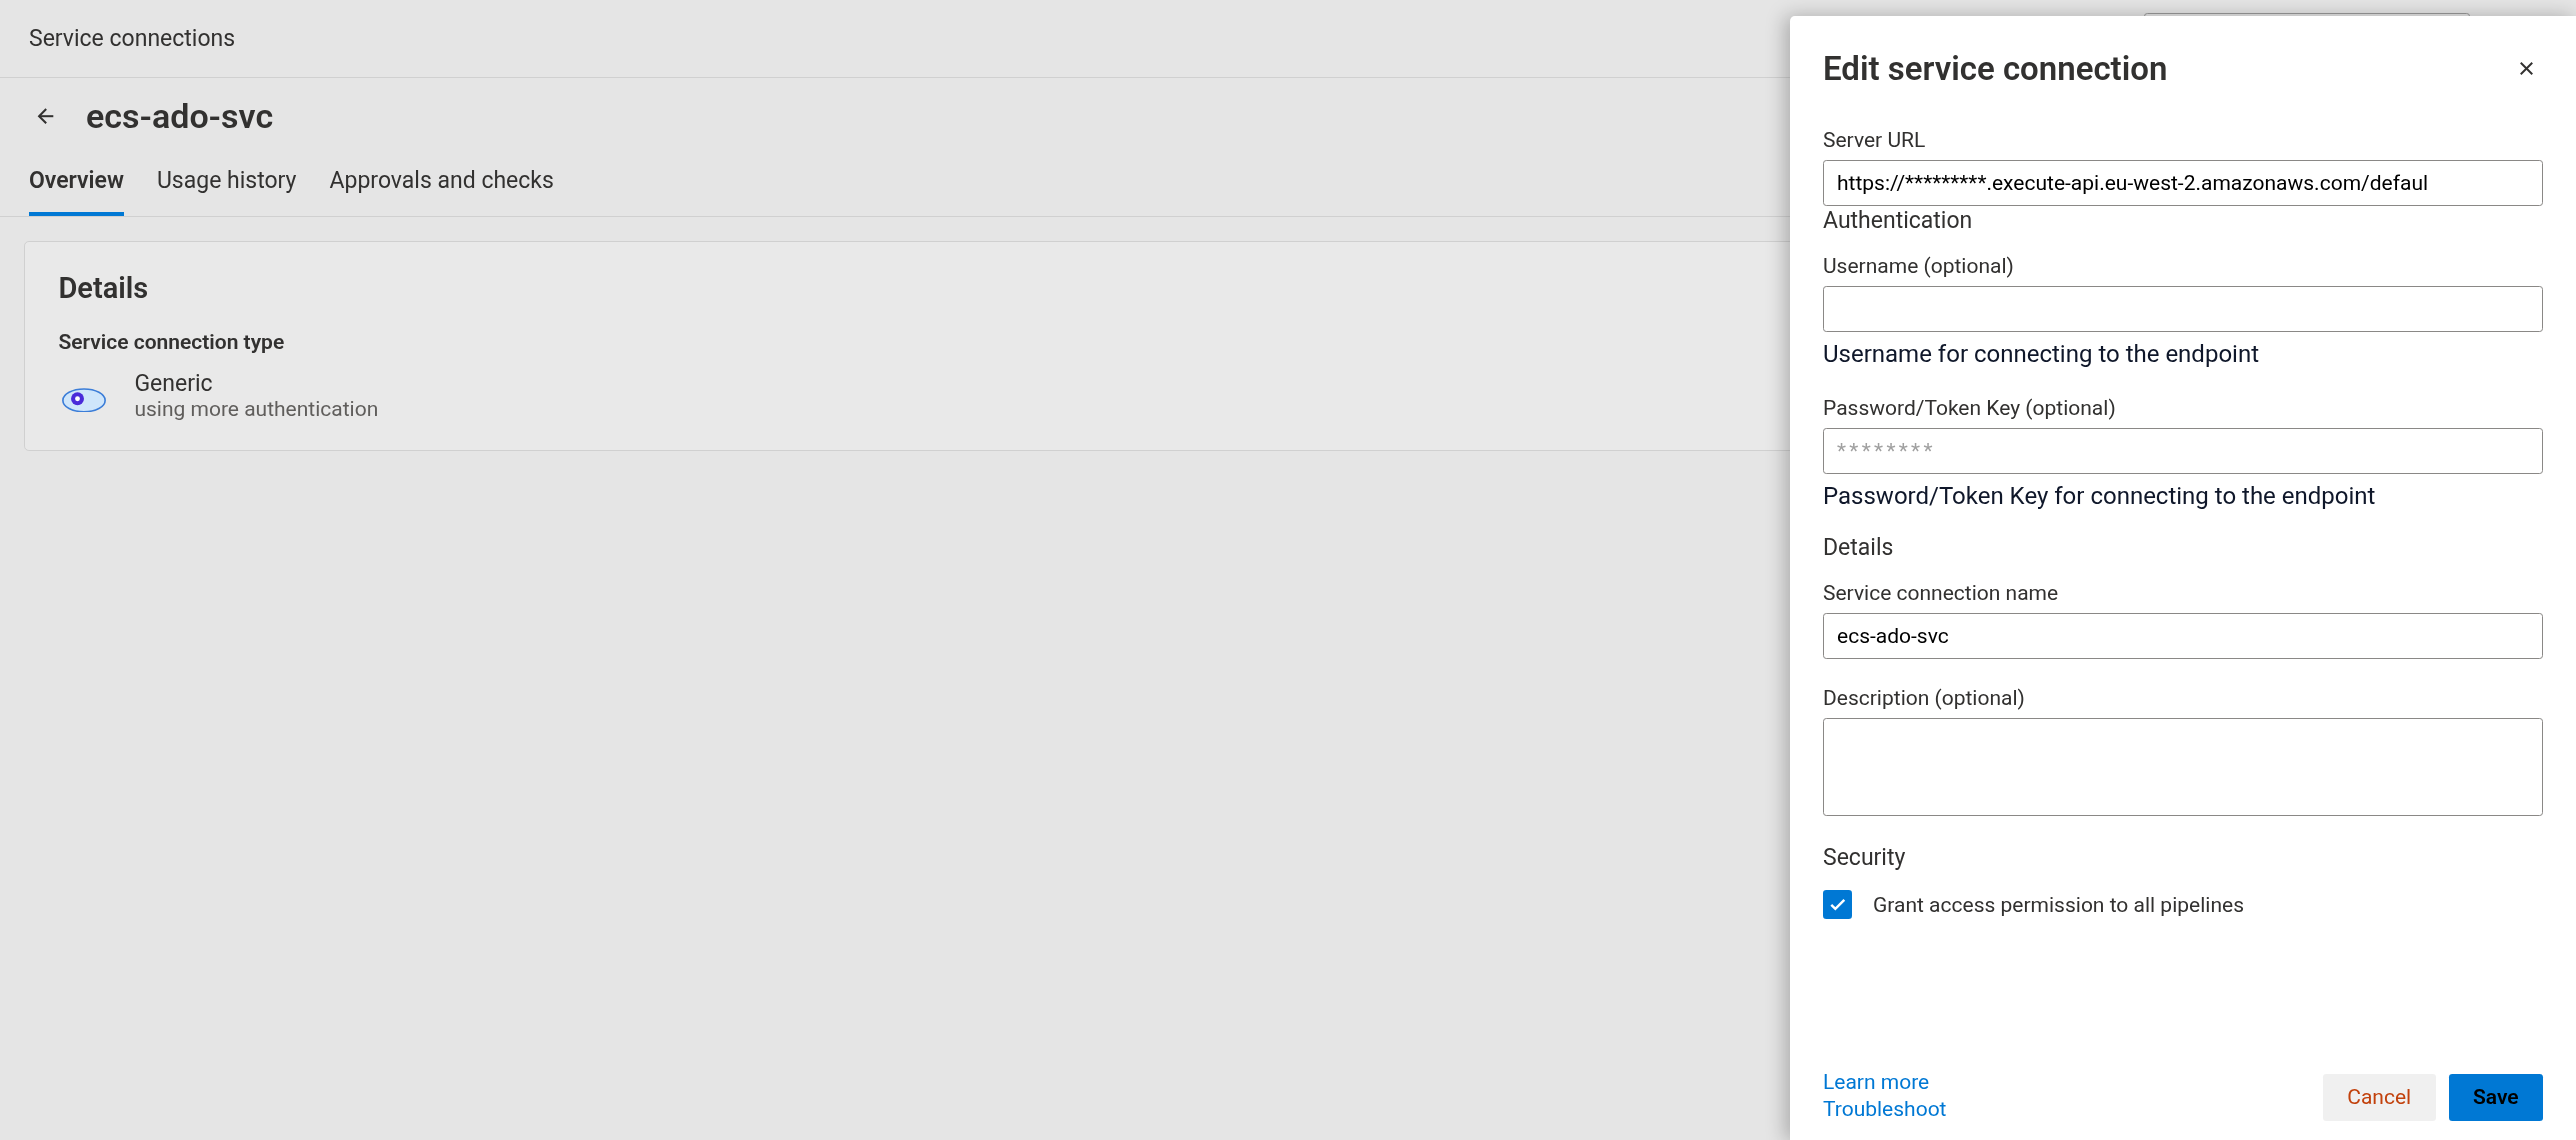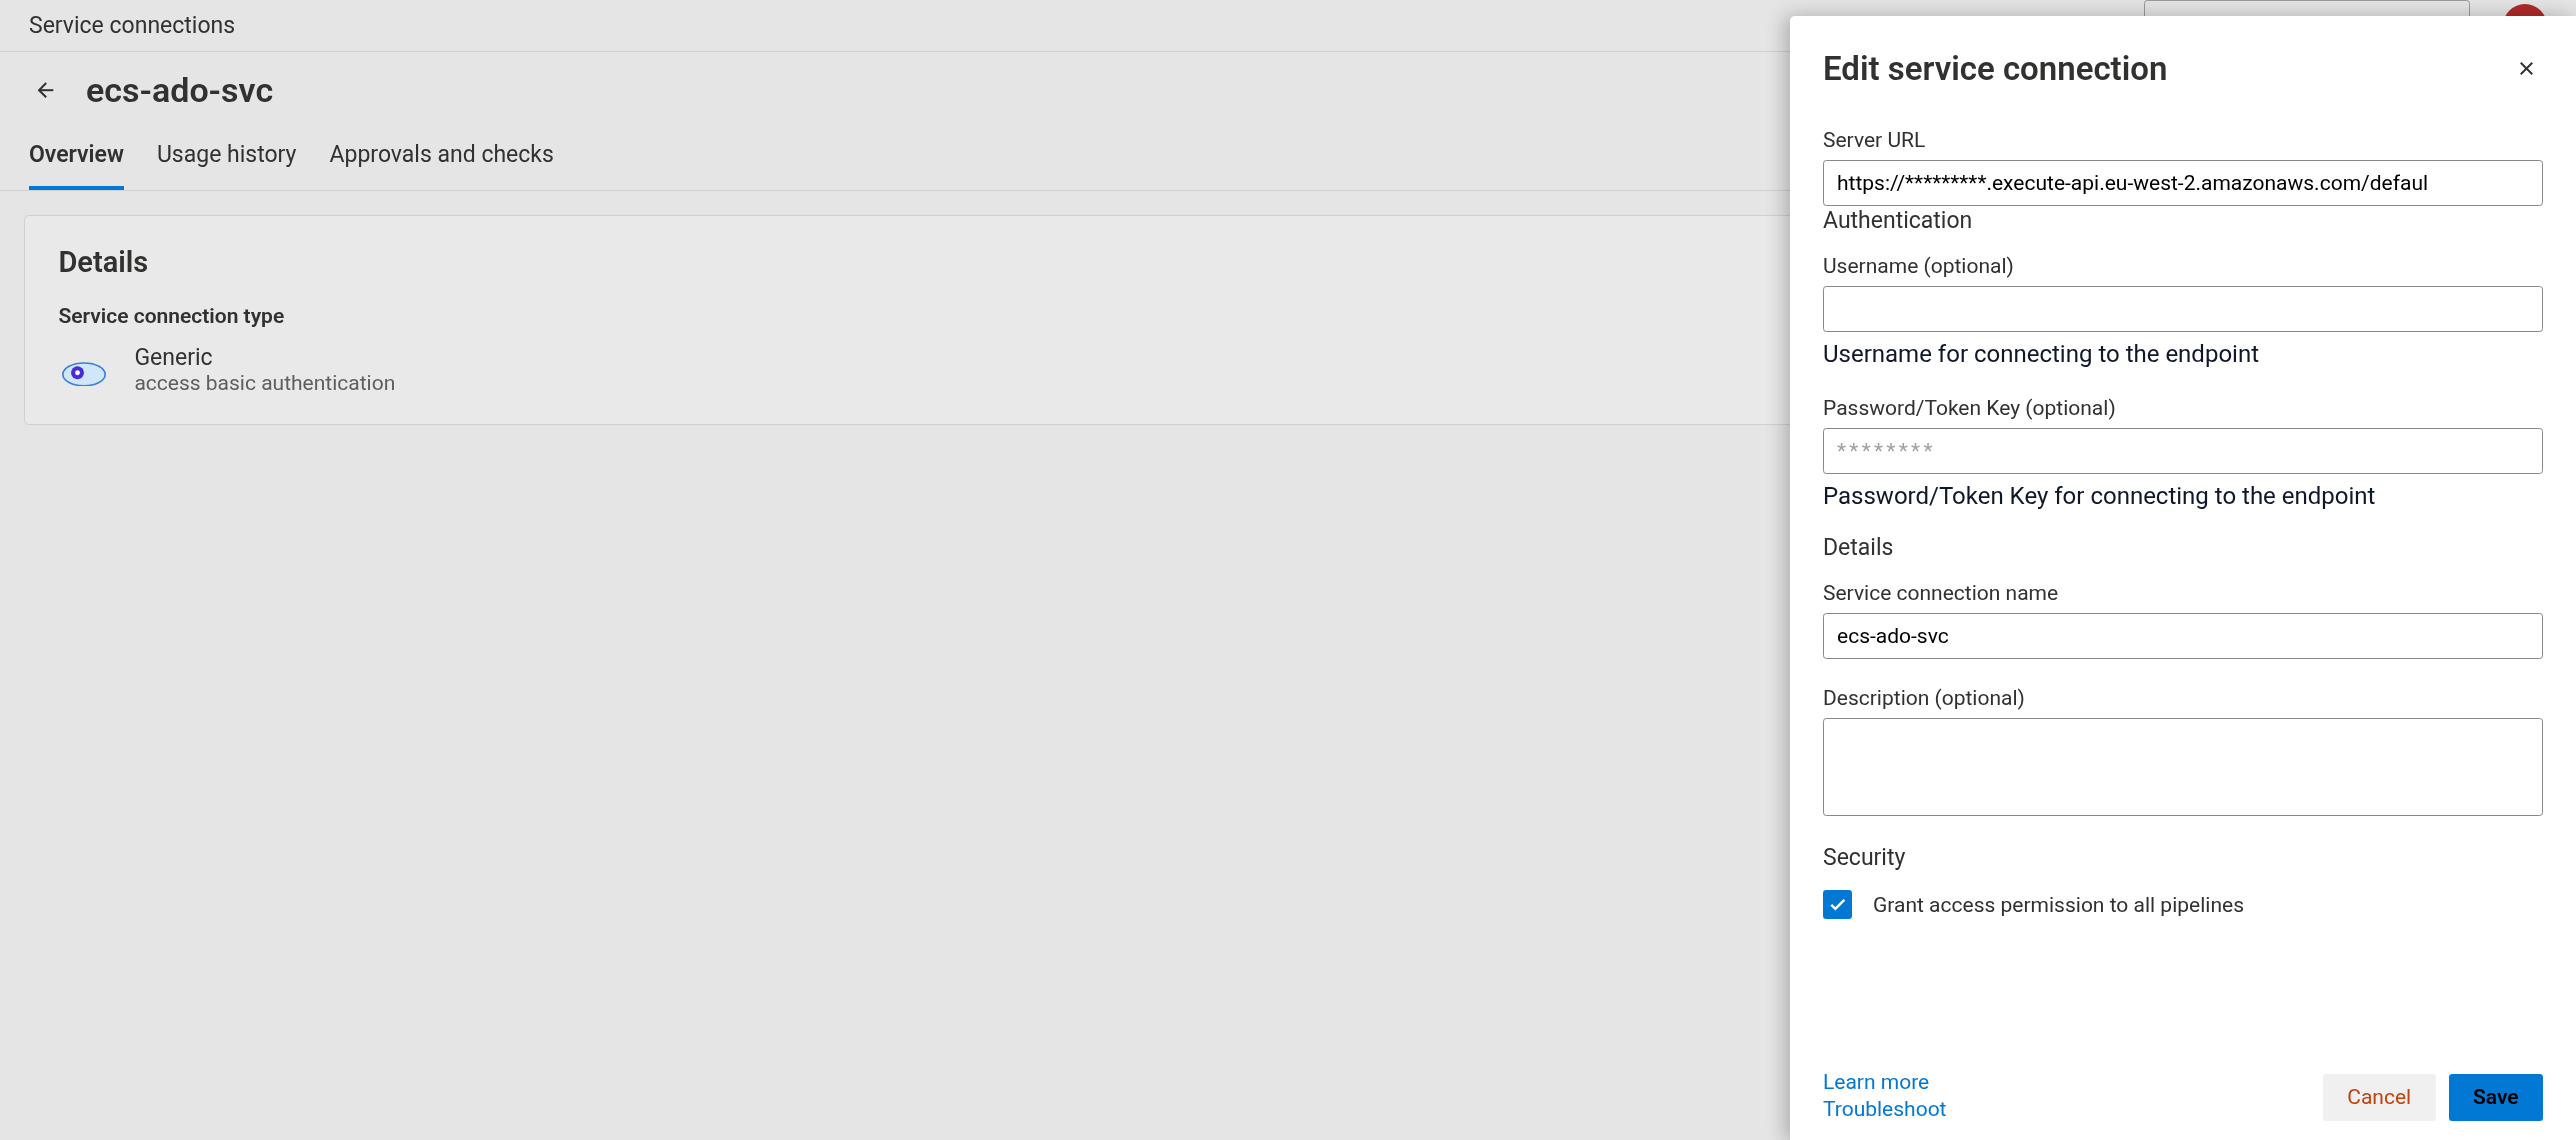--- a/index.html
+++ b/index.html
@@ -1,19 +1,19 @@
 <!DOCTYPE html>
 <html style="font-size:13px"><head>
 <meta charset="utf-8">
 <style>
   * { box-sizing: border-box; margin: 0; padding: 0; font-family: -apple-system, BlinkMacSystemFont, "Segoe UI", Roboto, sans-serif; }
   body { width: 2576px; height: 1141px; background: #e5e5e5; position: relative; overflow: hidden; color: #323130; }
 
   
-  .topbar { height: 52px; display:flex; align-items:center; padding: 0 29px; border-bottom: 0.8px solid #d0d0d0; }
+  .topbar { height: 78px; display:flex; align-items:center; padding: 0 29px; border-bottom: 0.8px solid #d0d0d0; }
   .topbar .title { font-size: 23px; color:#323130; }
   .topbar .spacer { flex:1 }
   .search-outline { width: 326px; height: 51px; border:1.6px solid #9a9a9a; border-radius:3.3px; margin-right: 33px; }
   .avatar-main { width: 44px; height:44px; border-radius:50%; background:#b02a2a; }
 
   
   .title-row { display:flex; align-items:center; padding: 18px 29px 0 29px; gap: 23px; }
   .back-btn { width:34px; height:34px; display:flex; align-items:center; justify-content:center; border-radius:3.3px; cursor:pointer; }
   .back-btn svg { width:24.4px; height:24.4px; stroke:#323130; }
   .conn-title { font-size: 34px; font-weight:600; }
@@ -95,21 +95,21 @@
       <div class="type-row">
         <div class="type-icon">
           <svg viewBox="0 0 64 40" width="52" height="33">
               <ellipse cx="32" cy="26" rx="26" ry="14" fill="#cfe6fb" stroke="#3b7dd8" stroke-width="2"></ellipse>
               <circle cx="24" cy="24" r="8" fill="#4a2bd9"></circle>
               <circle cx="24" cy="24" r="3" fill="#fff"></circle>
             </svg>
         </div>
         <div class="type-text">
           <div class="t1">Generic</div>
-          <div class="t2">access basic authentication</div>
+          <div class="t2">using more authentication</div>
         </div>
       </div>
     </div>
     <div>
       <div class="type-label" style="font-weight:600;">Cre</div>
       <div style="width:36px; height:36px; border-radius:50%; background:#b02a2a; margin-top:8.1px;"></div>
     </div>
   </div>
 </div>
 

